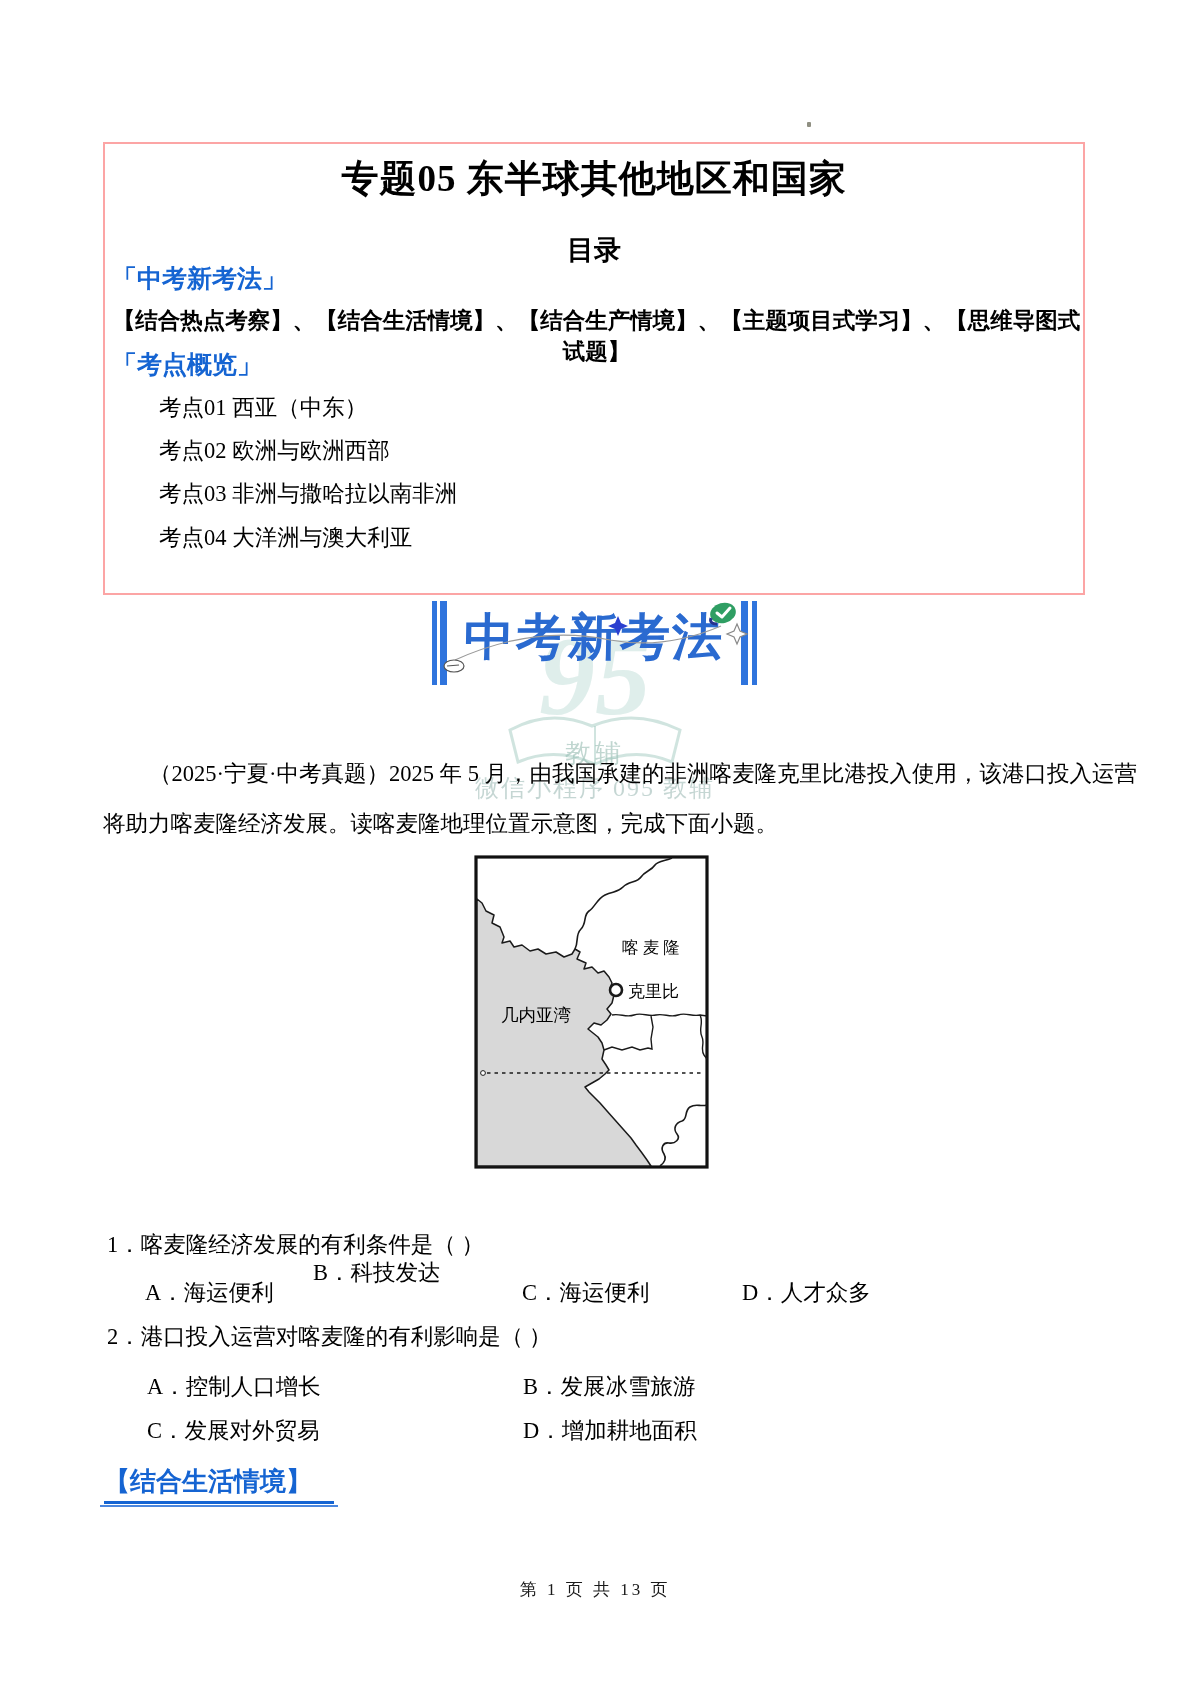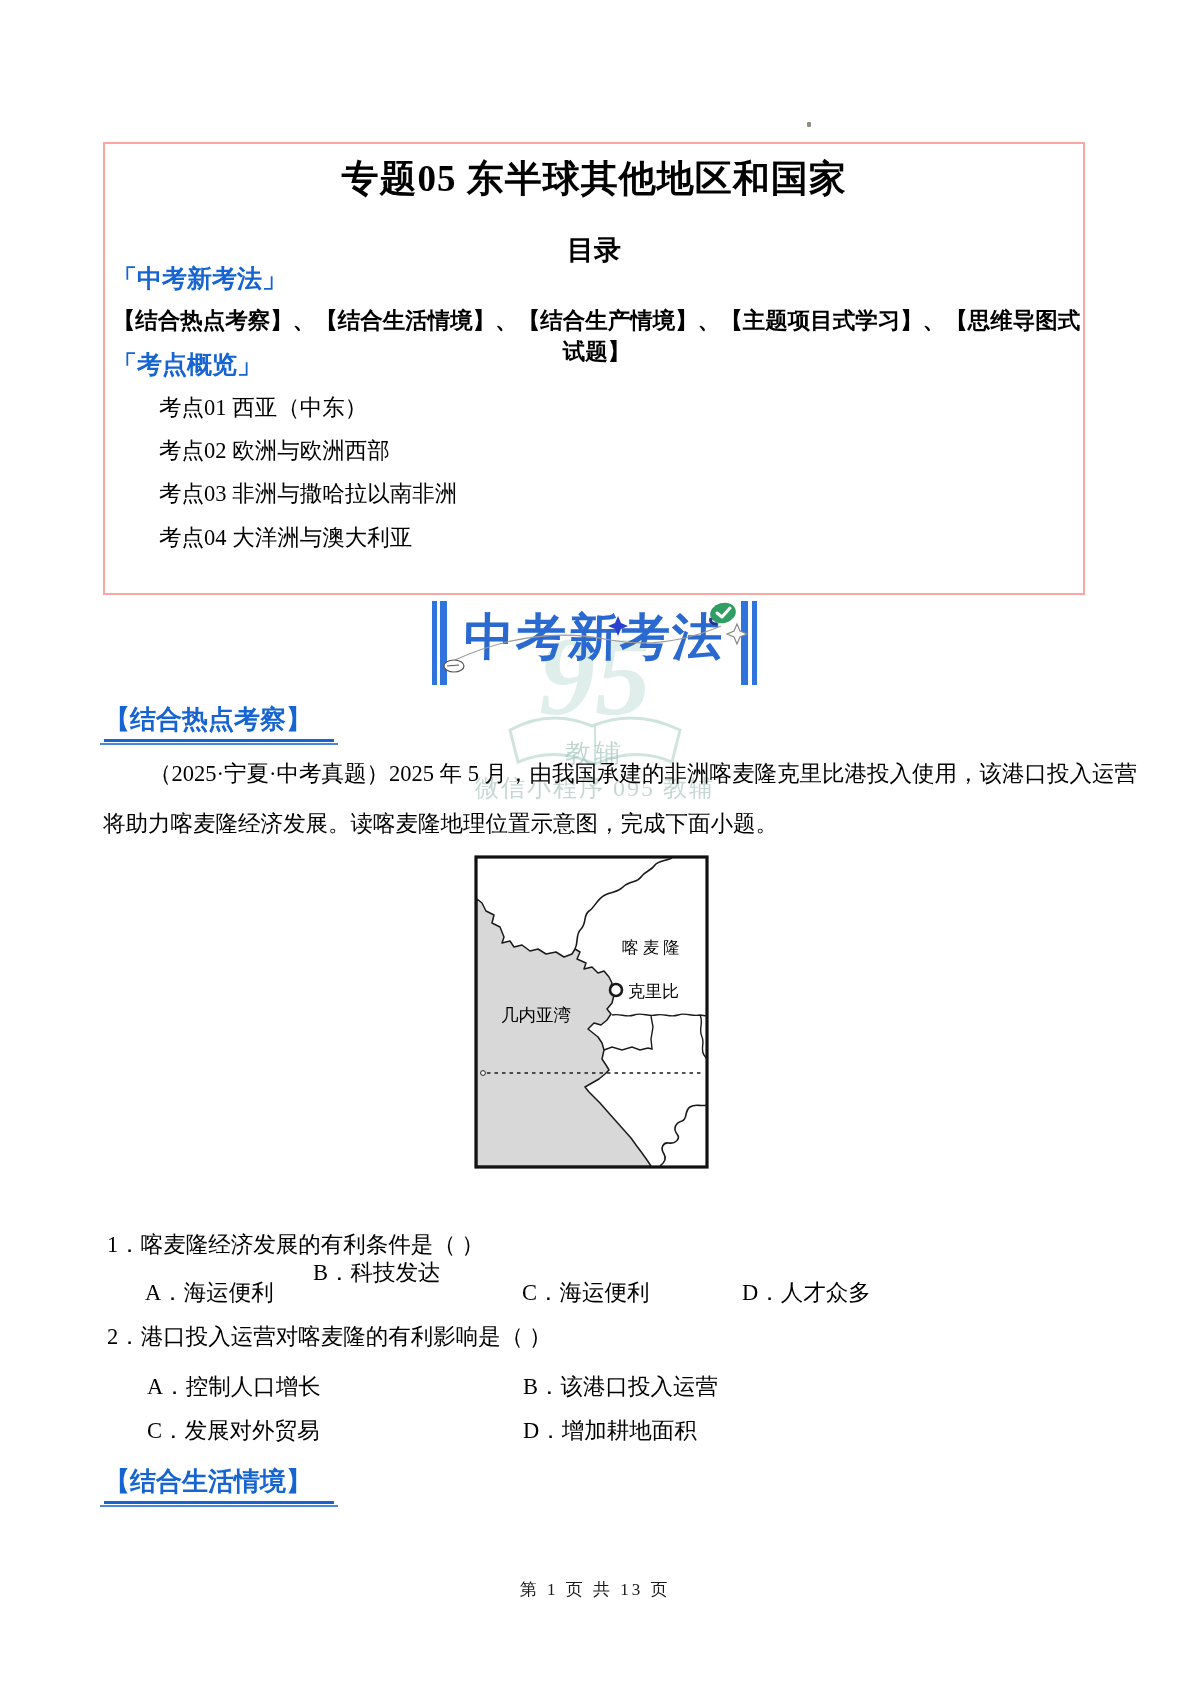--- a/index.html
+++ b/index.html
@@ -96,23 +96,20 @@
       <g>
         <ellipse cx="298" cy="15" rx="13" ry="10" fill="#2f9e63" transform="rotate(-15 298 15)"></ellipse>
         <path d="M286,20 Q284,26 292,26" fill="none" stroke="#27338f" stroke-width="3"></path>
         <path d="M292,15 L297,19 L305,10" fill="none" stroke="#fff" stroke-width="3" stroke-linecap="round" stroke-linejoin="round"></path>
       </g>
 
       <path d="M312,26 L315,33 L322,36 L315,39 L312,46 L309,39 L302,36 L309,33 Z" fill="#fff" stroke="#888" stroke-width="1.2"></path>
     </svg>
   </div>
 
-  <div class="abs sec-heading" style="left:104px;top:702px;">
-    <span class="ul">【结合热点考察】</span>
-  </div>
 
   <div class="abs body-text indent" style="left:103px;top:757px;width:982px;">（2025·宁夏·中考真题）2025 年 5 月，由我国承建的非洲喀麦隆克里比港投入使用，该港口投入运营</div>
   <div class="abs body-text" style="left:103px;top:807px;width:982px;">将助力喀麦隆经济发展。读喀麦隆地理位置示意图，完成下面小题。</div>
 
   <svg class="abs" style="left:474px;top:855px;z-index:1;" width="235" height="314" viewBox="0 0 235 314">
 
     <rect x="2" y="2" width="231" height="310" fill="#ffffff" stroke="#111" stroke-width="3.2"></rect>
 
     <path d="M3,44 L8,48 L12,56 L20,60 L18,68 L26,72 L30,82 L28,88 L36,86 L40,92 L48,90 L56,96 L64,94 L72,99 L82,97 L90,102 L98,99 L101,94 L106,97 L103,104 L112,108 L110,114 L118,112 L124,118 L130,116 L135,122 L138,128
          L136,134 L140,140 L138,148 L133,154 L137,159 L133,165 L127,170 L120,168 L114,174 L119,178 L124,182 L128,188 L130,195 L128,204 L132,210 L135,215 L131,219 L125,224 L118,228 L111,232 L115,237 L120,242 L126,248 L133,256 L141,265 L149,274 L157,283 L162,290 L168,298 L173,305 L177,311
@@ -139,21 +136,21 @@
 
 
   <div class="abs body-text" style="left:107px;top:1228px;">1．喀麦隆经济发展的有利条件是（  ）</div>
   <div class="abs body-text" style="left:145px;top:1276px;">A．海运便利</div>
   <div class="abs body-text" style="left:313px;top:1256px;">B．科技发达</div>
   <div class="abs body-text" style="left:522px;top:1276px;">C．海运便利</div>
   <div class="abs body-text" style="left:742px;top:1276px;">D．人才众多</div>
 
   <div class="abs body-text" style="left:107px;top:1320px;">2．港口投入运营对喀麦隆的有利影响是（  ）</div>
   <div class="abs body-text" style="left:147px;top:1370px;">A．控制人口增长</div>
-  <div class="abs body-text" style="left:523px;top:1370px;">B．该港口投入运营</div>
+  <div class="abs body-text" style="left:523px;top:1370px;">B．发展冰雪旅游</div>
   <div class="abs body-text" style="left:147px;top:1414px;">C．发展对外贸易</div>
   <div class="abs body-text" style="left:523px;top:1414px;">D．增加耕地面积</div>
 
   <div class="abs sec-heading" style="left:104px;top:1464px;">
     <span class="ul">【结合生活情境】</span>
   </div>
 
   <div class="abs footer">第 1 页 共 13 页</div>
 
 </div>

